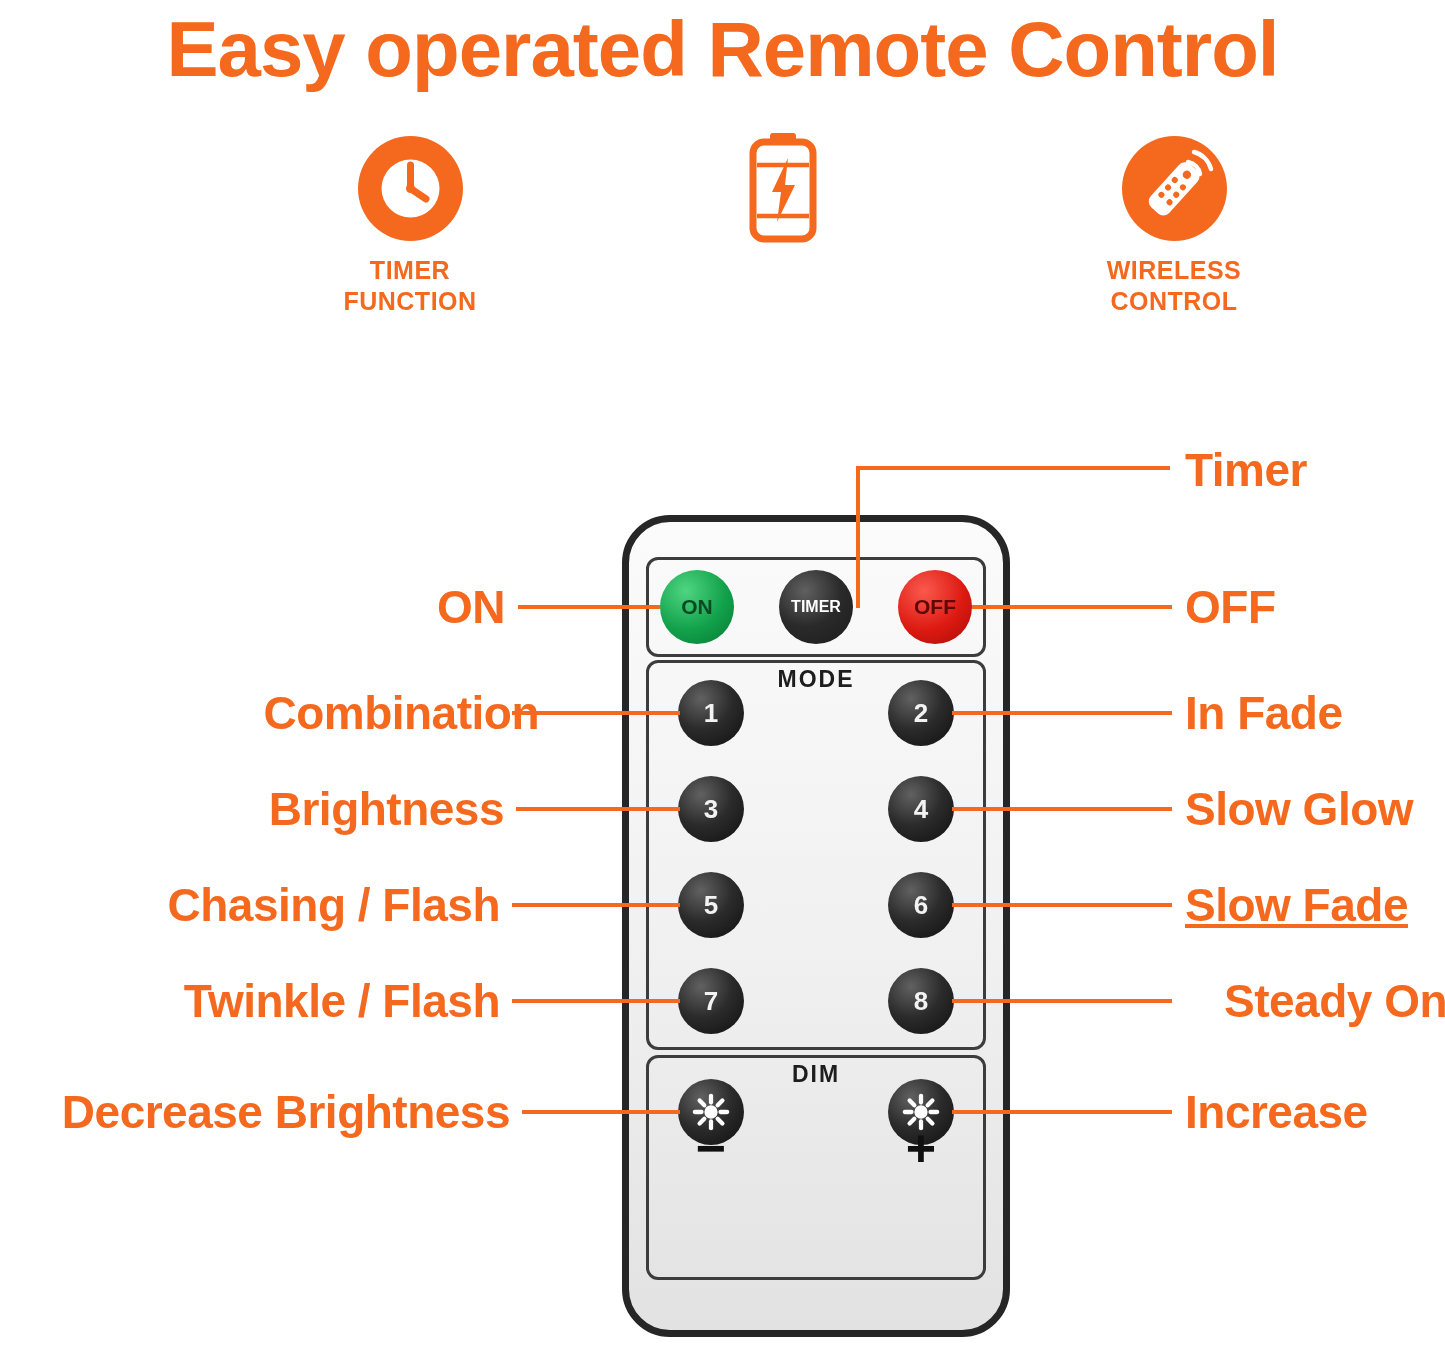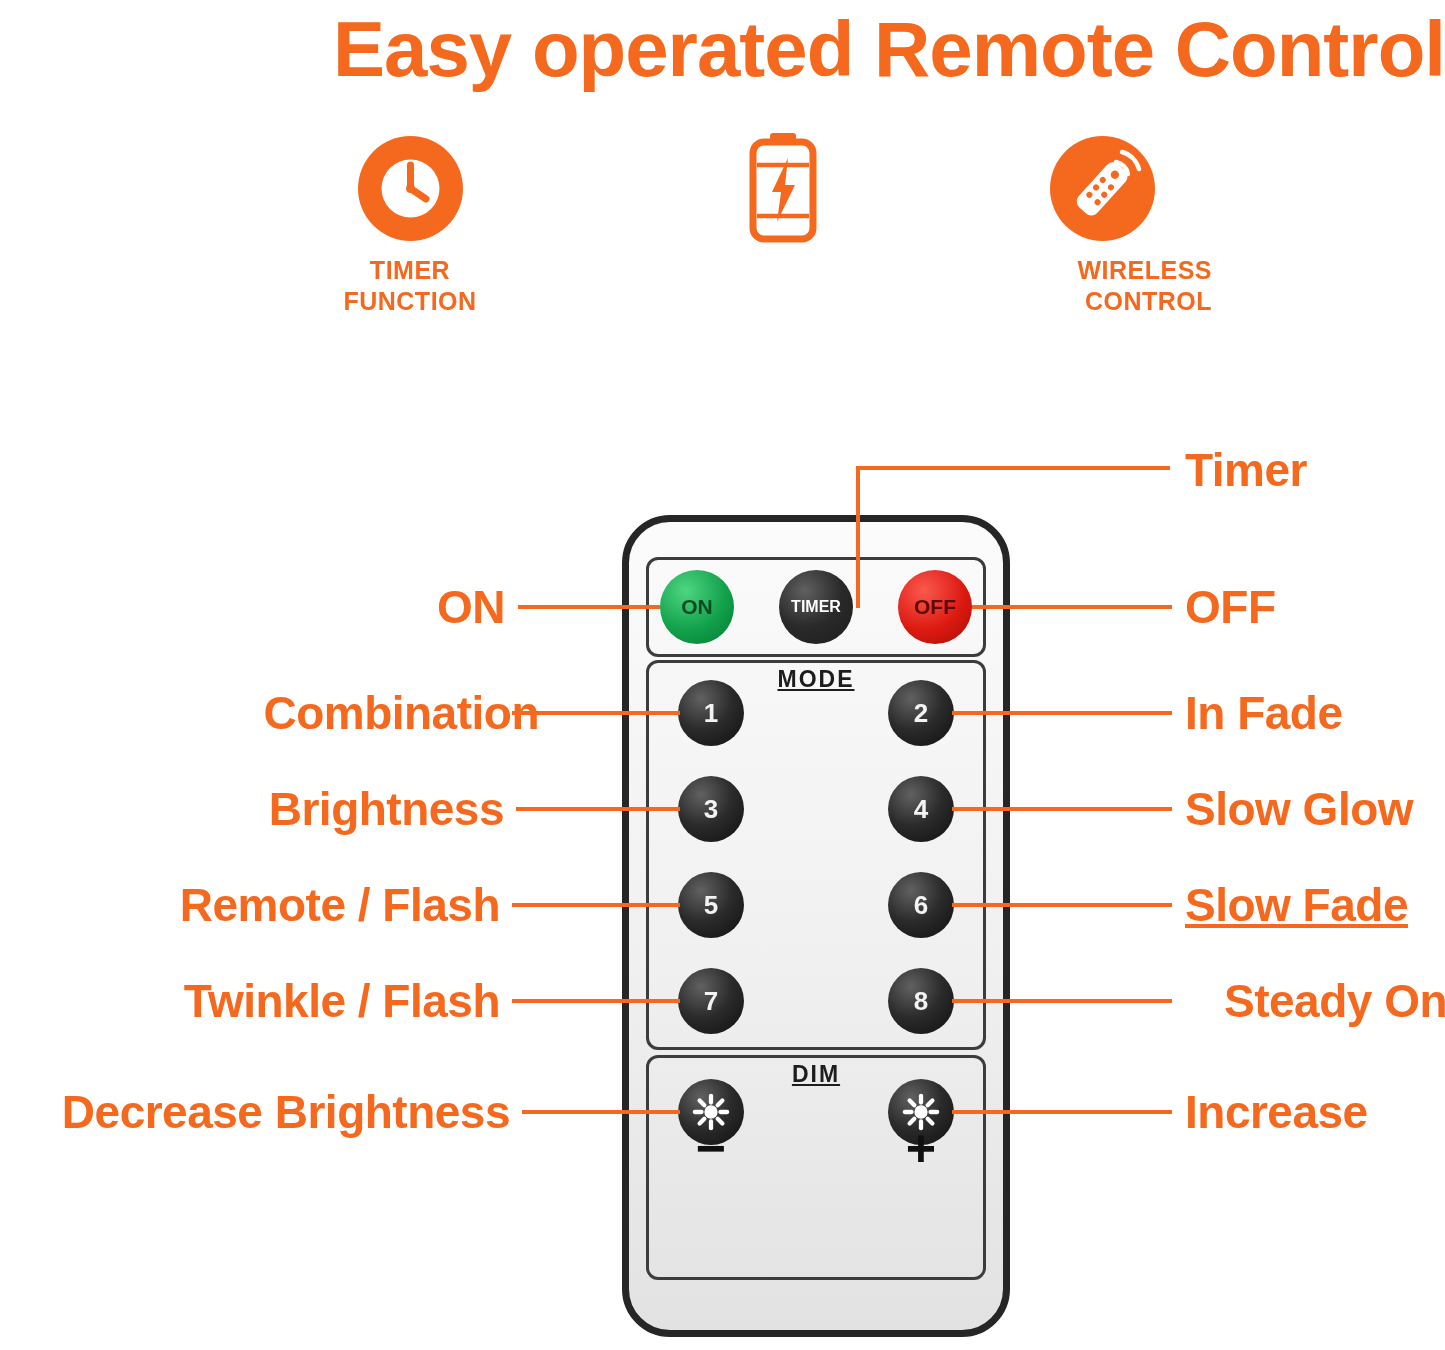--- a/index.html
+++ b/index.html
@@ -11,21 +11,21 @@
   }
   html,body{margin:0;padding:0;}
   body{
     width:1445px;height:1350px;position:relative;overflow:hidden;
     background:#ffffff;
     font-family:"Liberation Sans","DejaVu Sans",sans-serif;
   }
   
   .title{
     position:absolute;top:4px;left:0;width:100%;
-    text-align:right;font-size:78px;font-weight:bold;letter-spacing:-1px;
+    text-align:center;font-size:78px;font-weight:bold;letter-spacing:-1px;
     color:var(--accent);white-space:nowrap;
   }
   
   .feature{position:absolute;top:131px;width:220px;text-align:center;}
   .icon-box{height:114px;display:flex;align-items:center;justify-content:center;}
   .feature-label{
     margin-top:10px;font-size:25px;font-weight:bold;letter-spacing:.5px;
     color:var(--accent);white-space:pre-line;line-height:1.25;
   }
   
@@ -37,21 +37,21 @@
   }
   .panel{
     position:absolute;left:17px;width:340px;box-sizing:border-box;
     border:3px solid #3c3c3c;border-radius:12px;
   }
   .panel-power{top:35px;height:100px;display:flex;align-items:center;justify-content:space-between;padding:0 11px;}
   .panel-mode{top:138px;height:390px;}
   .panel-dim{top:533px;height:225px;}
   .section-label{
     margin-top:3px;width:100%;text-align:center;
-    font-size:23px;font-weight:bold;letter-spacing:2px;color:#1d1d1d;text-decoration:underline;
+    font-size:23px;font-weight:bold;letter-spacing:2px;color:#1d1d1d;
   }
   .btn{
     border-radius:50%;display:flex;align-items:center;justify-content:center;
     font-weight:bold;
   }
   .btn-power{width:74px;height:74px;}
   .btn-on{
     background:radial-gradient(circle at 35% 28%,#4fd581 0%,var(--button_green) 55%,#047a33 100%);
     color:#0a4a22;font-size:21px;
   }
@@ -106,21 +106,21 @@
     <svg width="74" height="112" viewBox="0 0 74 112">
       <rect x="24" y="1" width="26" height="11" rx="3" fill="#F4691E"></rect>
       <rect x="7" y="10" width="60" height="97" rx="11" fill="none" stroke="#F4691E" stroke-width="7"></rect>
       <line x1="11" y1="33" x2="63" y2="33" stroke="#F4691E" stroke-width="4.5"></line>
       <line x1="11" y1="84" x2="63" y2="84" stroke="#F4691E" stroke-width="4.5"></line>
       <polygon points="42,26 26,60 35,60 31,90 49,53 39,53" fill="#F4691E"></polygon>
     </svg>
   </div>
 </div>
 
-<div class="feature" style="left:992px;text-align:right;">
+<div class="feature" style="left:1064px;">
   <div class="icon-box">
     <svg width="105" height="105" viewBox="0 0 105 105">
       <circle cx="52.5" cy="52.5" r="52.5" fill="#F4691E"></circle>
       <g transform="rotate(42 52.5 52.5)">
         <rect x="40" y="24" width="25" height="58" rx="8" fill="#ffffff"></rect>
         <circle cx="52.5" cy="34" r="4.2" fill="#F4691E"></circle>
         <circle cx="47" cy="46" r="3" fill="#F4691E"></circle>
         <circle cx="58" cy="46" r="3" fill="#F4691E"></circle>
         <circle cx="47" cy="56" r="3" fill="#F4691E"></circle>
         <circle cx="58" cy="56" r="3" fill="#F4691E"></circle>
@@ -208,21 +208,21 @@
 
 <div class="hline" style="left:512px;top:999px;width:168px;"></div>
 <div class="hline" style="left:952px;top:999px;width:220px;"></div>
 
 <div class="hline" style="left:522px;top:1110px;width:158px;"></div>
 <div class="hline" style="left:952px;top:1110px;width:220px;"></div>
 
 <div class="callout anchor-right" style="right:940px;top:582px;">ON</div>
 <div class="callout anchor-right" style="right:906px;top:688px;">Combination</div>
 <div class="callout anchor-right" style="right:941px;top:784px;">Brightness</div>
-<div class="callout anchor-right" style="right:945px;top:880px;">Remote / Flash</div>
+<div class="callout anchor-right" style="right:945px;top:880px;">Chasing / Flash</div>
 <div class="callout anchor-right" style="right:945px;top:976px;">Twinkle / Flash</div>
 <div class="callout anchor-right" style="right:935px;top:1087px;text-align:right;">Decrease Brightness</div>
 
 <div class="callout" style="left:1185px;top:445px;">Timer</div>
 <div class="callout" style="left:1185px;top:582px;">OFF</div>
 <div class="callout" style="left:1185px;top:688px;">In Fade</div>
 <div class="callout" style="left:1185px;top:784px;">Slow Glow</div>
 <div class="callout" style="left:1185px;top:880px;text-decoration:underline;">Slow Fade</div>
 <div class="callout" style="left:1224px;top:976px;">Steady On</div>
 <div class="callout" style="left:1185px;top:1087px;">Increase</div>

